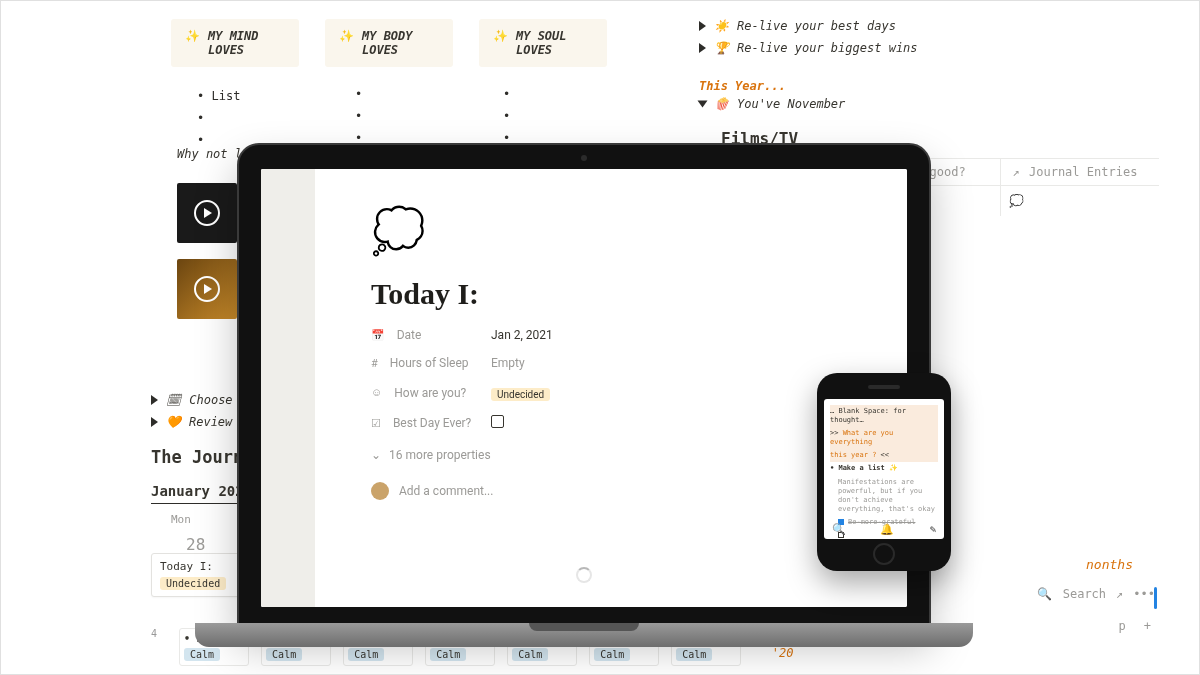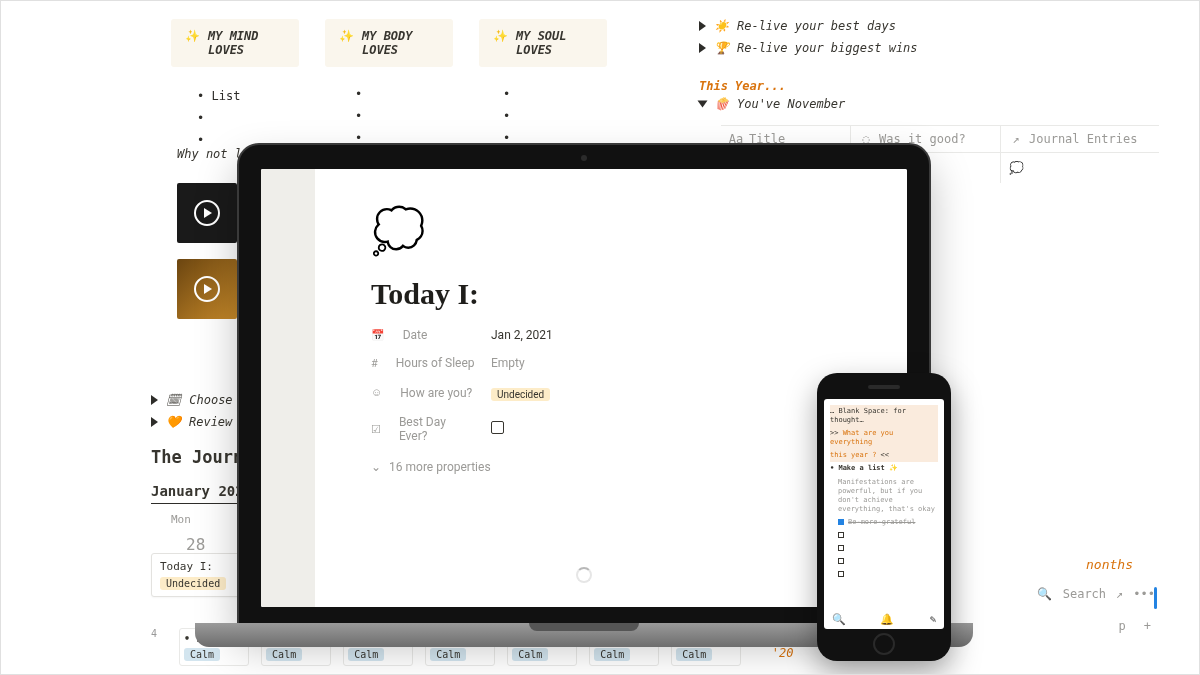--- a/index.html
+++ b/index.html
@@ -115,36 +115,36 @@
   .cam{position:absolute;left:50%;top:10px;width:6px;height:6px;background:#2b2b2b;border-radius:50%;transform:translateX(-50%)}
   .screen{
     position:absolute;left:22px;right:22px;top:24px;bottom:18px;background:#fff;border-radius:2px;overflow:hidden;
   }
   .screen-inner{position:absolute;inset:0;background:#fff;font-family:-apple-system,BlinkMacSystemFont,"Segoe UI",Roboto,sans-serif}
   .screen .edge{position:absolute;left:0;top:0;bottom:0;width:54px;background:#efeeea}
   .cloud-ico{font-size:44px;margin:36px 0 0 110px;filter:grayscale(.2)}
   .page-title{font-family:var(--serif);font-size:30px;font-weight:700;margin:20px 0 10px 110px;color:#1f1e1b}
   .props{margin:10px 0 0 110px;font-size:12px}
   .prop{display:flex;align-items:center;gap:14px;padding:7px 0;color:#37352f}
-  .prop .label{width:106px;color:var(--muted);display:flex;align-items:center;gap:18px;font-size:12px}
+  .prop .label{width:106px;color:var(--muted);display:flex;align-items:center;gap:12px;font-size:12px}
   .prop .val{font-size:12px}
   .val.empty{color:var(--muted)}
   .prop .check{width:13px;height:13px;border:1.5px solid #37352f;border-radius:2px;display:inline-block}
   .more-props{color:var(--muted);font-size:12px;display:flex;align-items:center;gap:8px;margin:10px 0 0 110px}
   .comment{margin:20px 0 0 110px;display:flex;align-items:center;gap:10px;color:var(--muted);font-size:12px}
   .avatar{width:18px;height:18px;border-radius:50%;background:#caa36a}
   .spinner{position:absolute;left:50%;bottom:24px;width:16px;height:16px;border:2px solid #e6e6e6;border-top-color:#b8b8b8;border-radius:50%;transform:translateX(-50%)}
   .base{position:absolute;left:-42px;right:-42px;bottom:-20px;height:24px;background:linear-gradient(#9a9a9a,#6d6d6d);border-radius:0 0 14px 14px}
   .hinge{position:absolute;left:50%;top:0;transform:translateX(-50%);width:110px;height:8px;background:#555;border-radius:0 0 10px 10px}
 
   .pico{width:14px;height:14px;display:inline-flex;align-items:center;justify-content:center;color:var(--muted);font-size:12px}
 
   
   .phone{
-    position:absolute;left:816px;top:372px;width:134px;height:288px;
+    position:absolute;left:816px;top:372px;width:134px;height:198px;
     background:#111;border-radius:20px;padding:8px;
     box-shadow:0 12px 30px rgba(0,0,0,.35);
   }
   .phone .p-screen{position:absolute;left:7px;right:7px;top:26px;bottom:32px;background:#fff;border-radius:3px;overflow:hidden;font-size:7px;font-family:var(--mono);padding:6px}
   .phone .speaker{position:absolute;left:50%;top:12px;width:32px;height:4px;background:#2a2a2a;border-radius:3px;transform:translateX(-50%)}
   .phone .home{position:absolute;left:50%;bottom:6px;width:22px;height:22px;border:2px solid #2a2a2a;border-radius:50%;transform:translateX(-50%)}
   .p-row{padding:2px 0;line-height:1.3}
   .p-hl{background:var(--amber-bg)}
   .p-amber{color:var(--amber)}
   .p-muted{color:var(--muted)}
@@ -210,20 +210,21 @@
       <span class="tri"></span>
       <span>🏆</span>
       <span>Re-live your biggest wins</span>
     </div>
     <div class="this-year">This Year...</div>
     <div class="toggle-line">
       <span class="tri down"></span>
       <span>🍿</span>
       <span>You've November</span>
     </div>
+    <div class="films-h">Films/TV</div>
     <div class="tbl">
       <div class="tbl-head">
         <div class="col-title">
             <span class="pico">Aa</span>
             <span>Title</span>
           </div>
         <div class="col-good">
             <span class="pico">◌</span>
             <span>Was it good?</span>
           </div>
@@ -365,20 +366,24 @@
                 <span class="hp chk"></span>
                 <span>Best Day Ever?</span>
               </span>
             <span class="val"><span class="check"></span></span>
           </div>
         </div>
         <div class="more-props">
           <span>⌄</span>
           <span>16 more properties</span>
         </div>
+        <div class="comment">
+          <span class="avatar"></span>
+          <span>Add a comment...</span>
+        </div>
         <div class="spinner"></div>
       </div>
     </div>
   </div>
   <div class="base">
       <div class="hinge"></div>
     </div>
 </div>
 
 <div class="phone">

